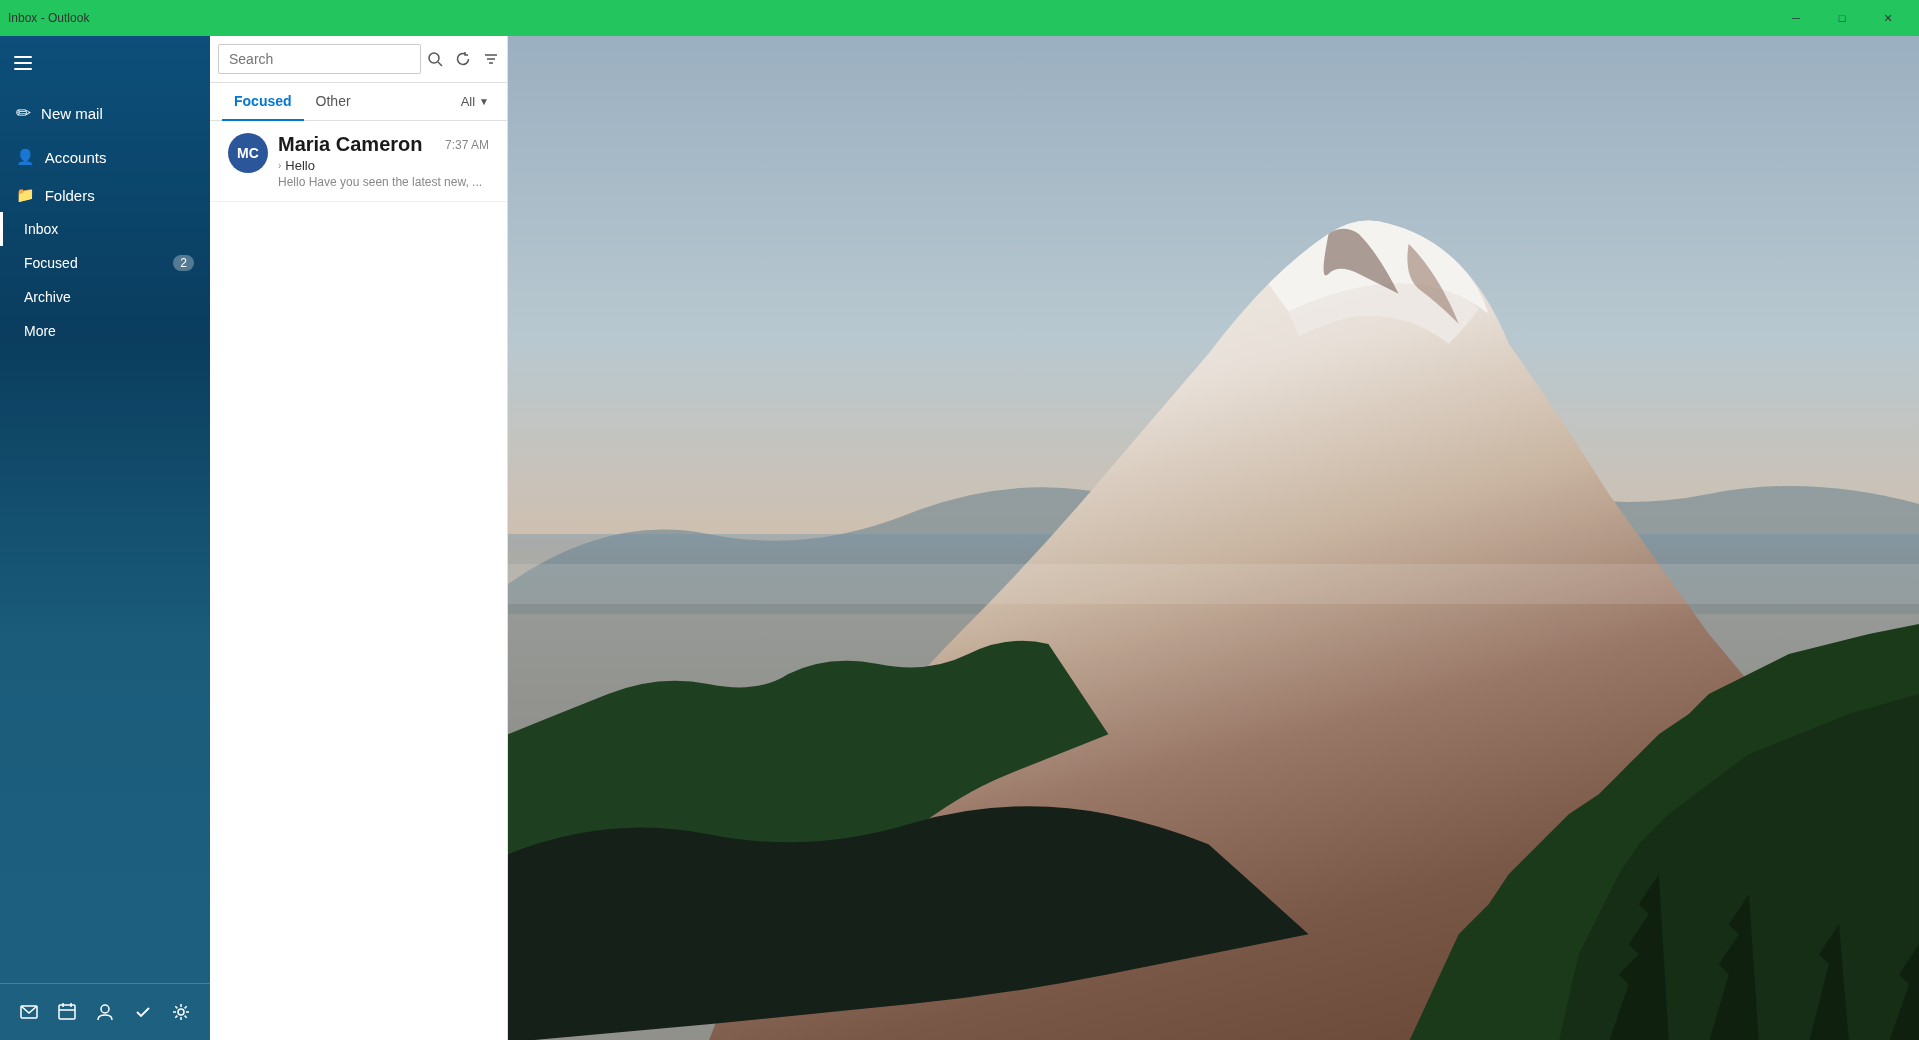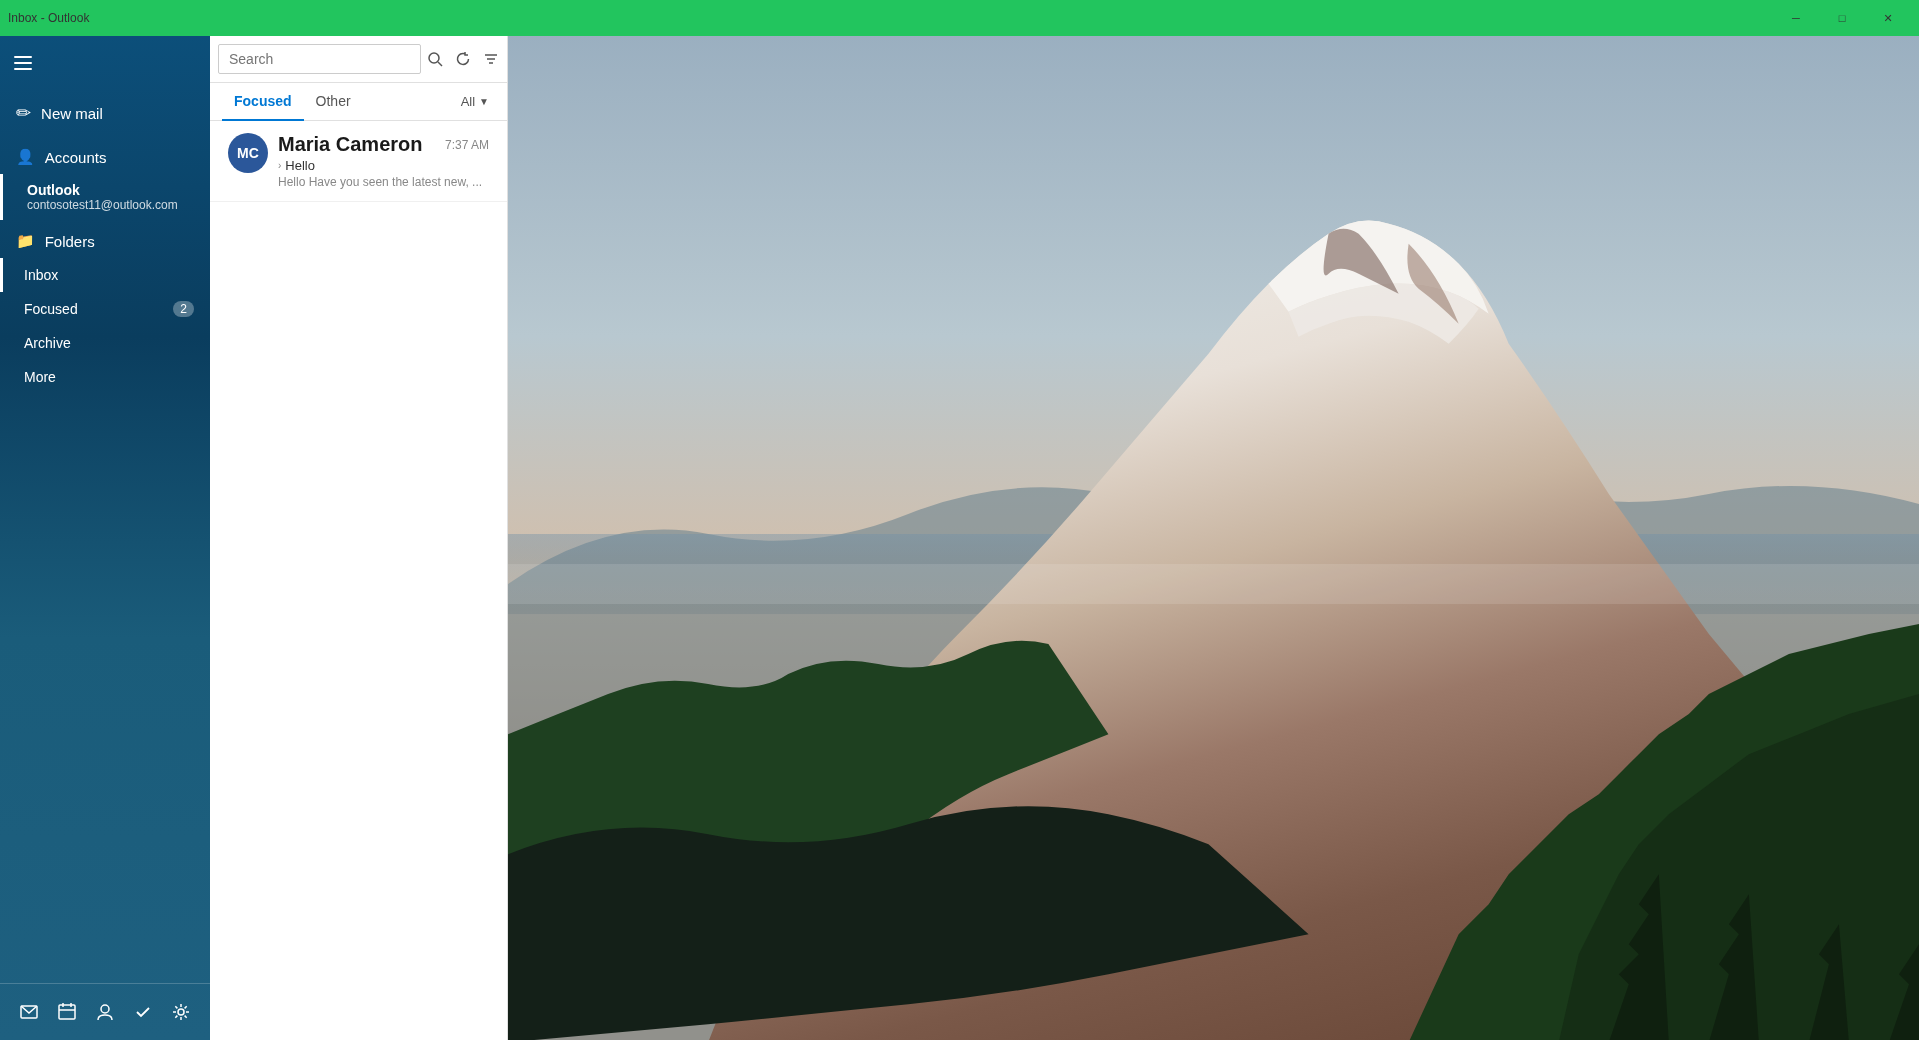--- a/index.html
+++ b/index.html
@@ -349,24 +349,20 @@
       </button>
 
       <div class="new-mail-btn">
         <span class="new-mail-icon">✏</span>
         <span>New mail</span>
       </div>
 
       <div class="section-header">
         <span>👤</span>
         <span>Accounts</span>
-      </div>
-      <div class="accounts-item">
-        <div class="accounts-item-name">Outlook</div>
-        <div class="accounts-item-email">contosotest11@outlook.com</div>
       </div>
 
       <div class="folders-header">
         <span>📁</span>
         <span>Folders</span>
       </div>
 
       <div class="folder-item active">
         <span>Inbox</span>
       </div>

